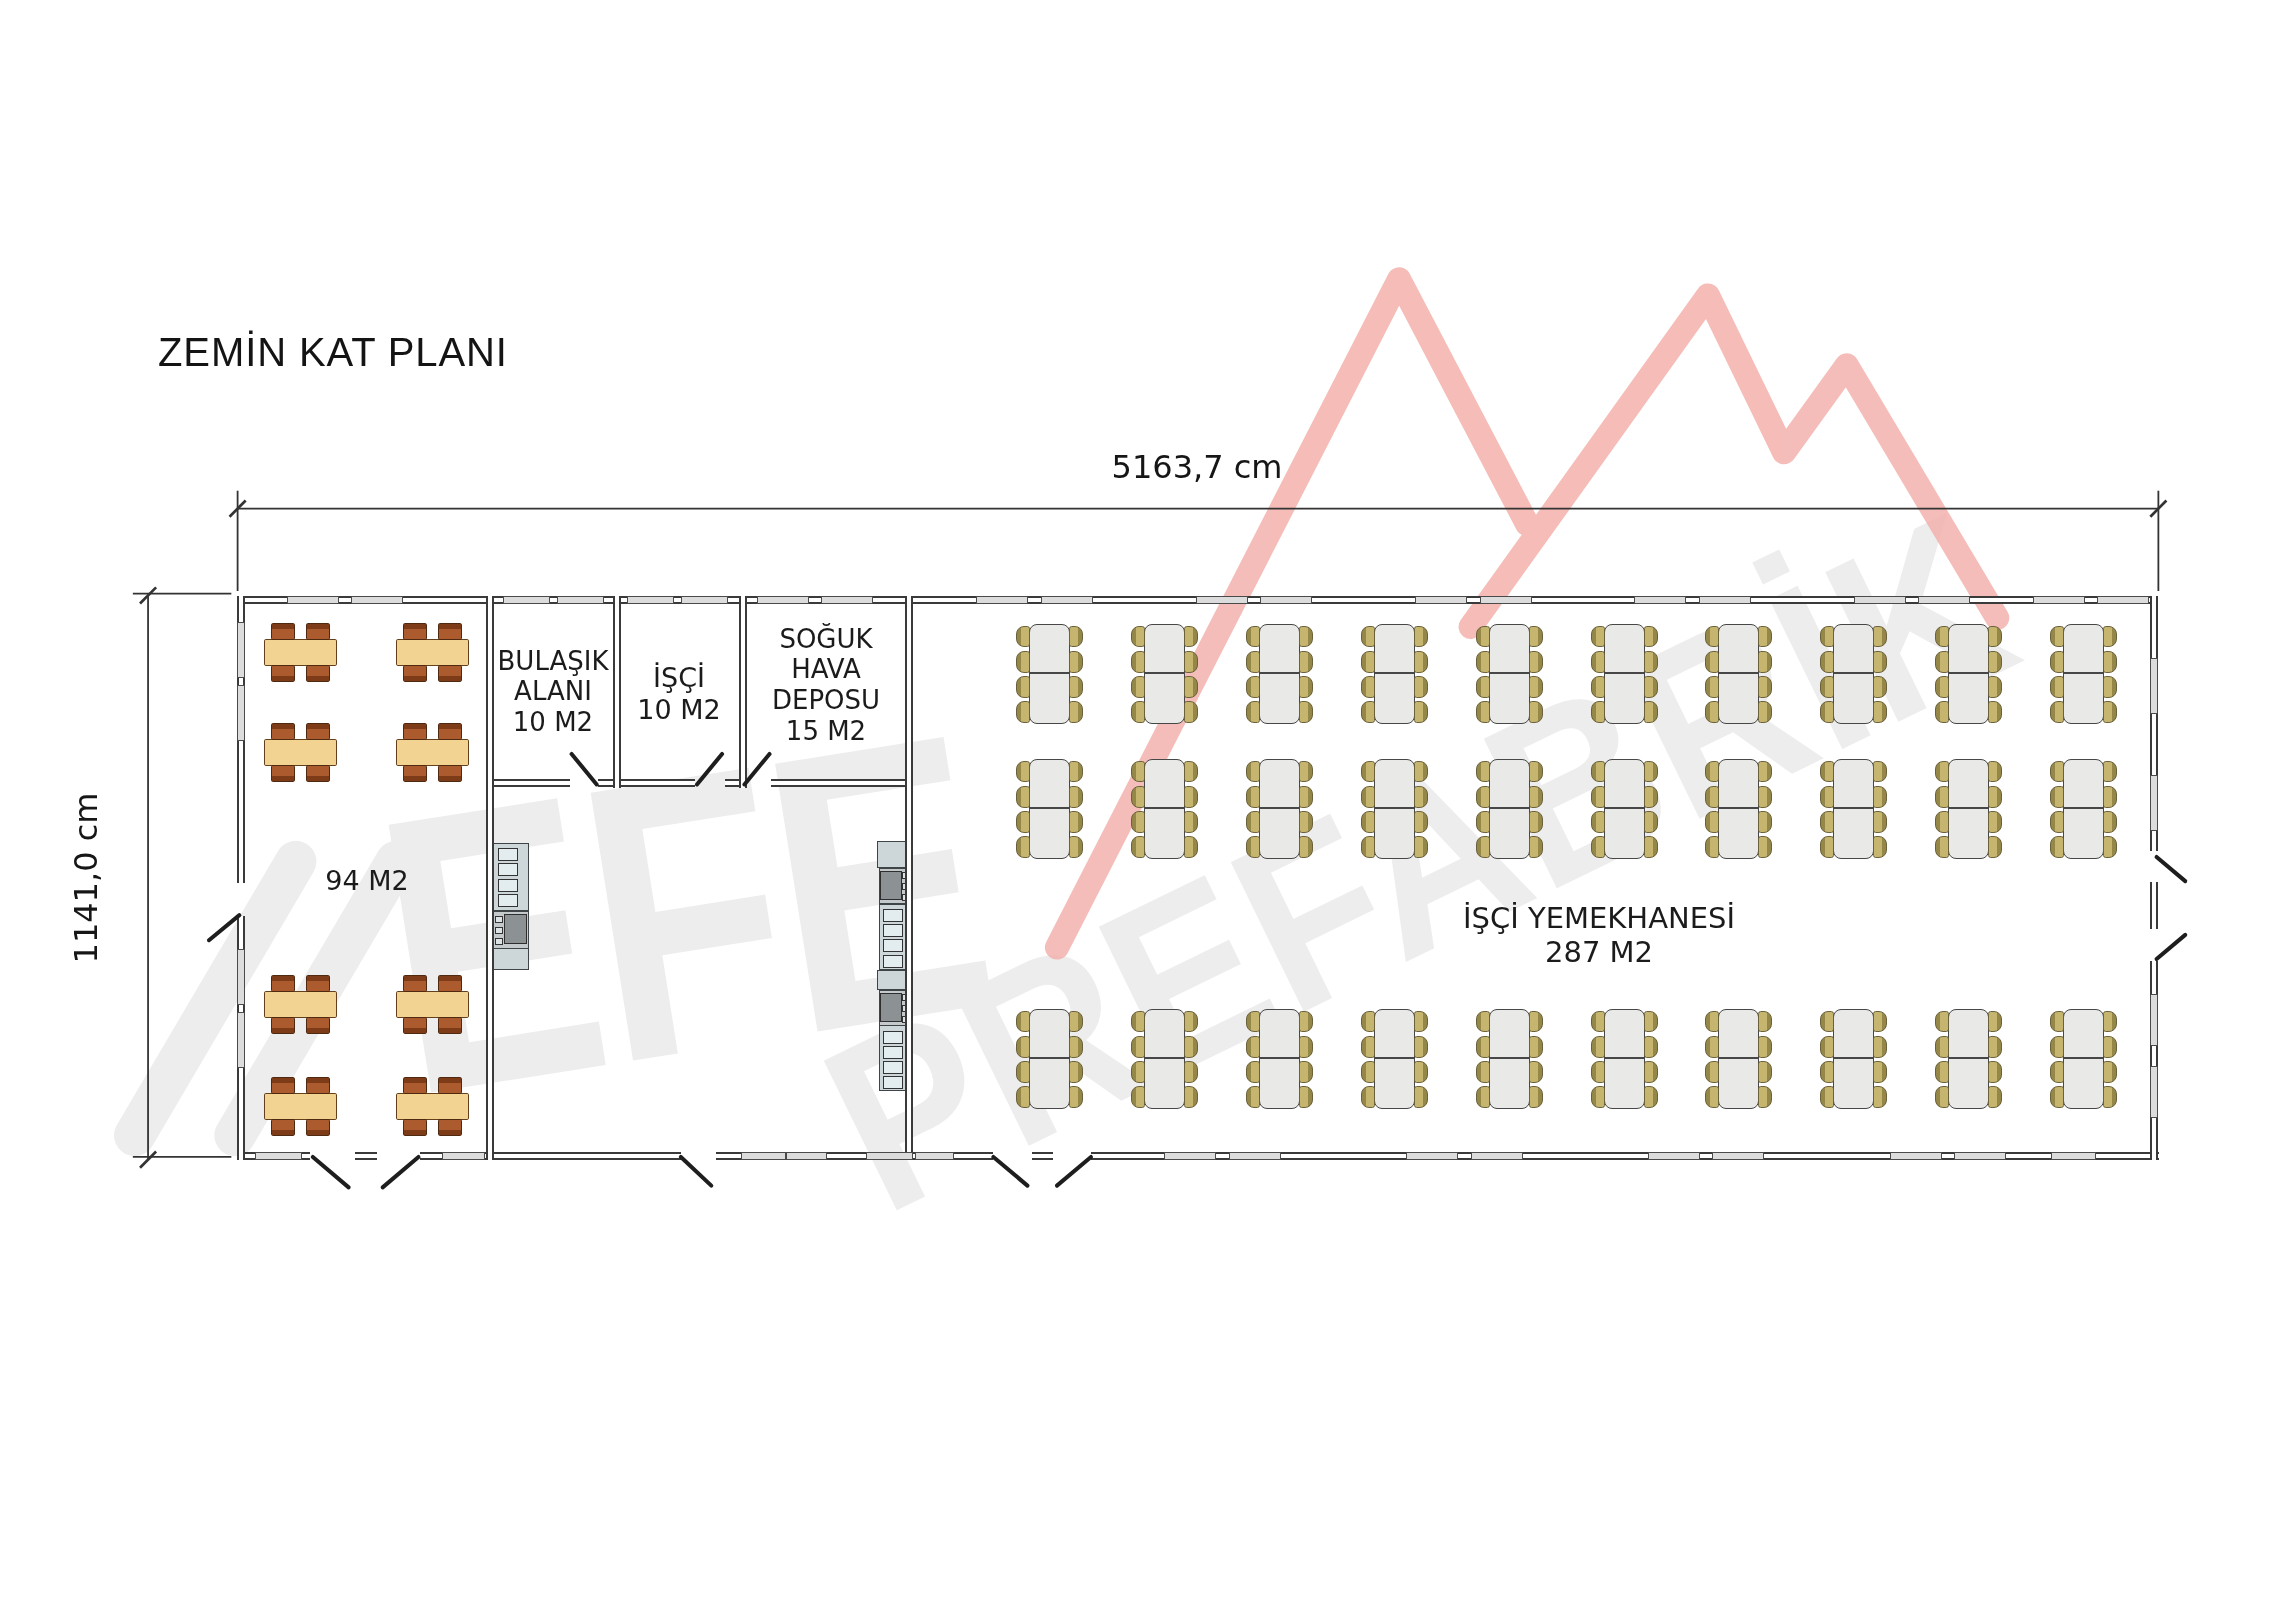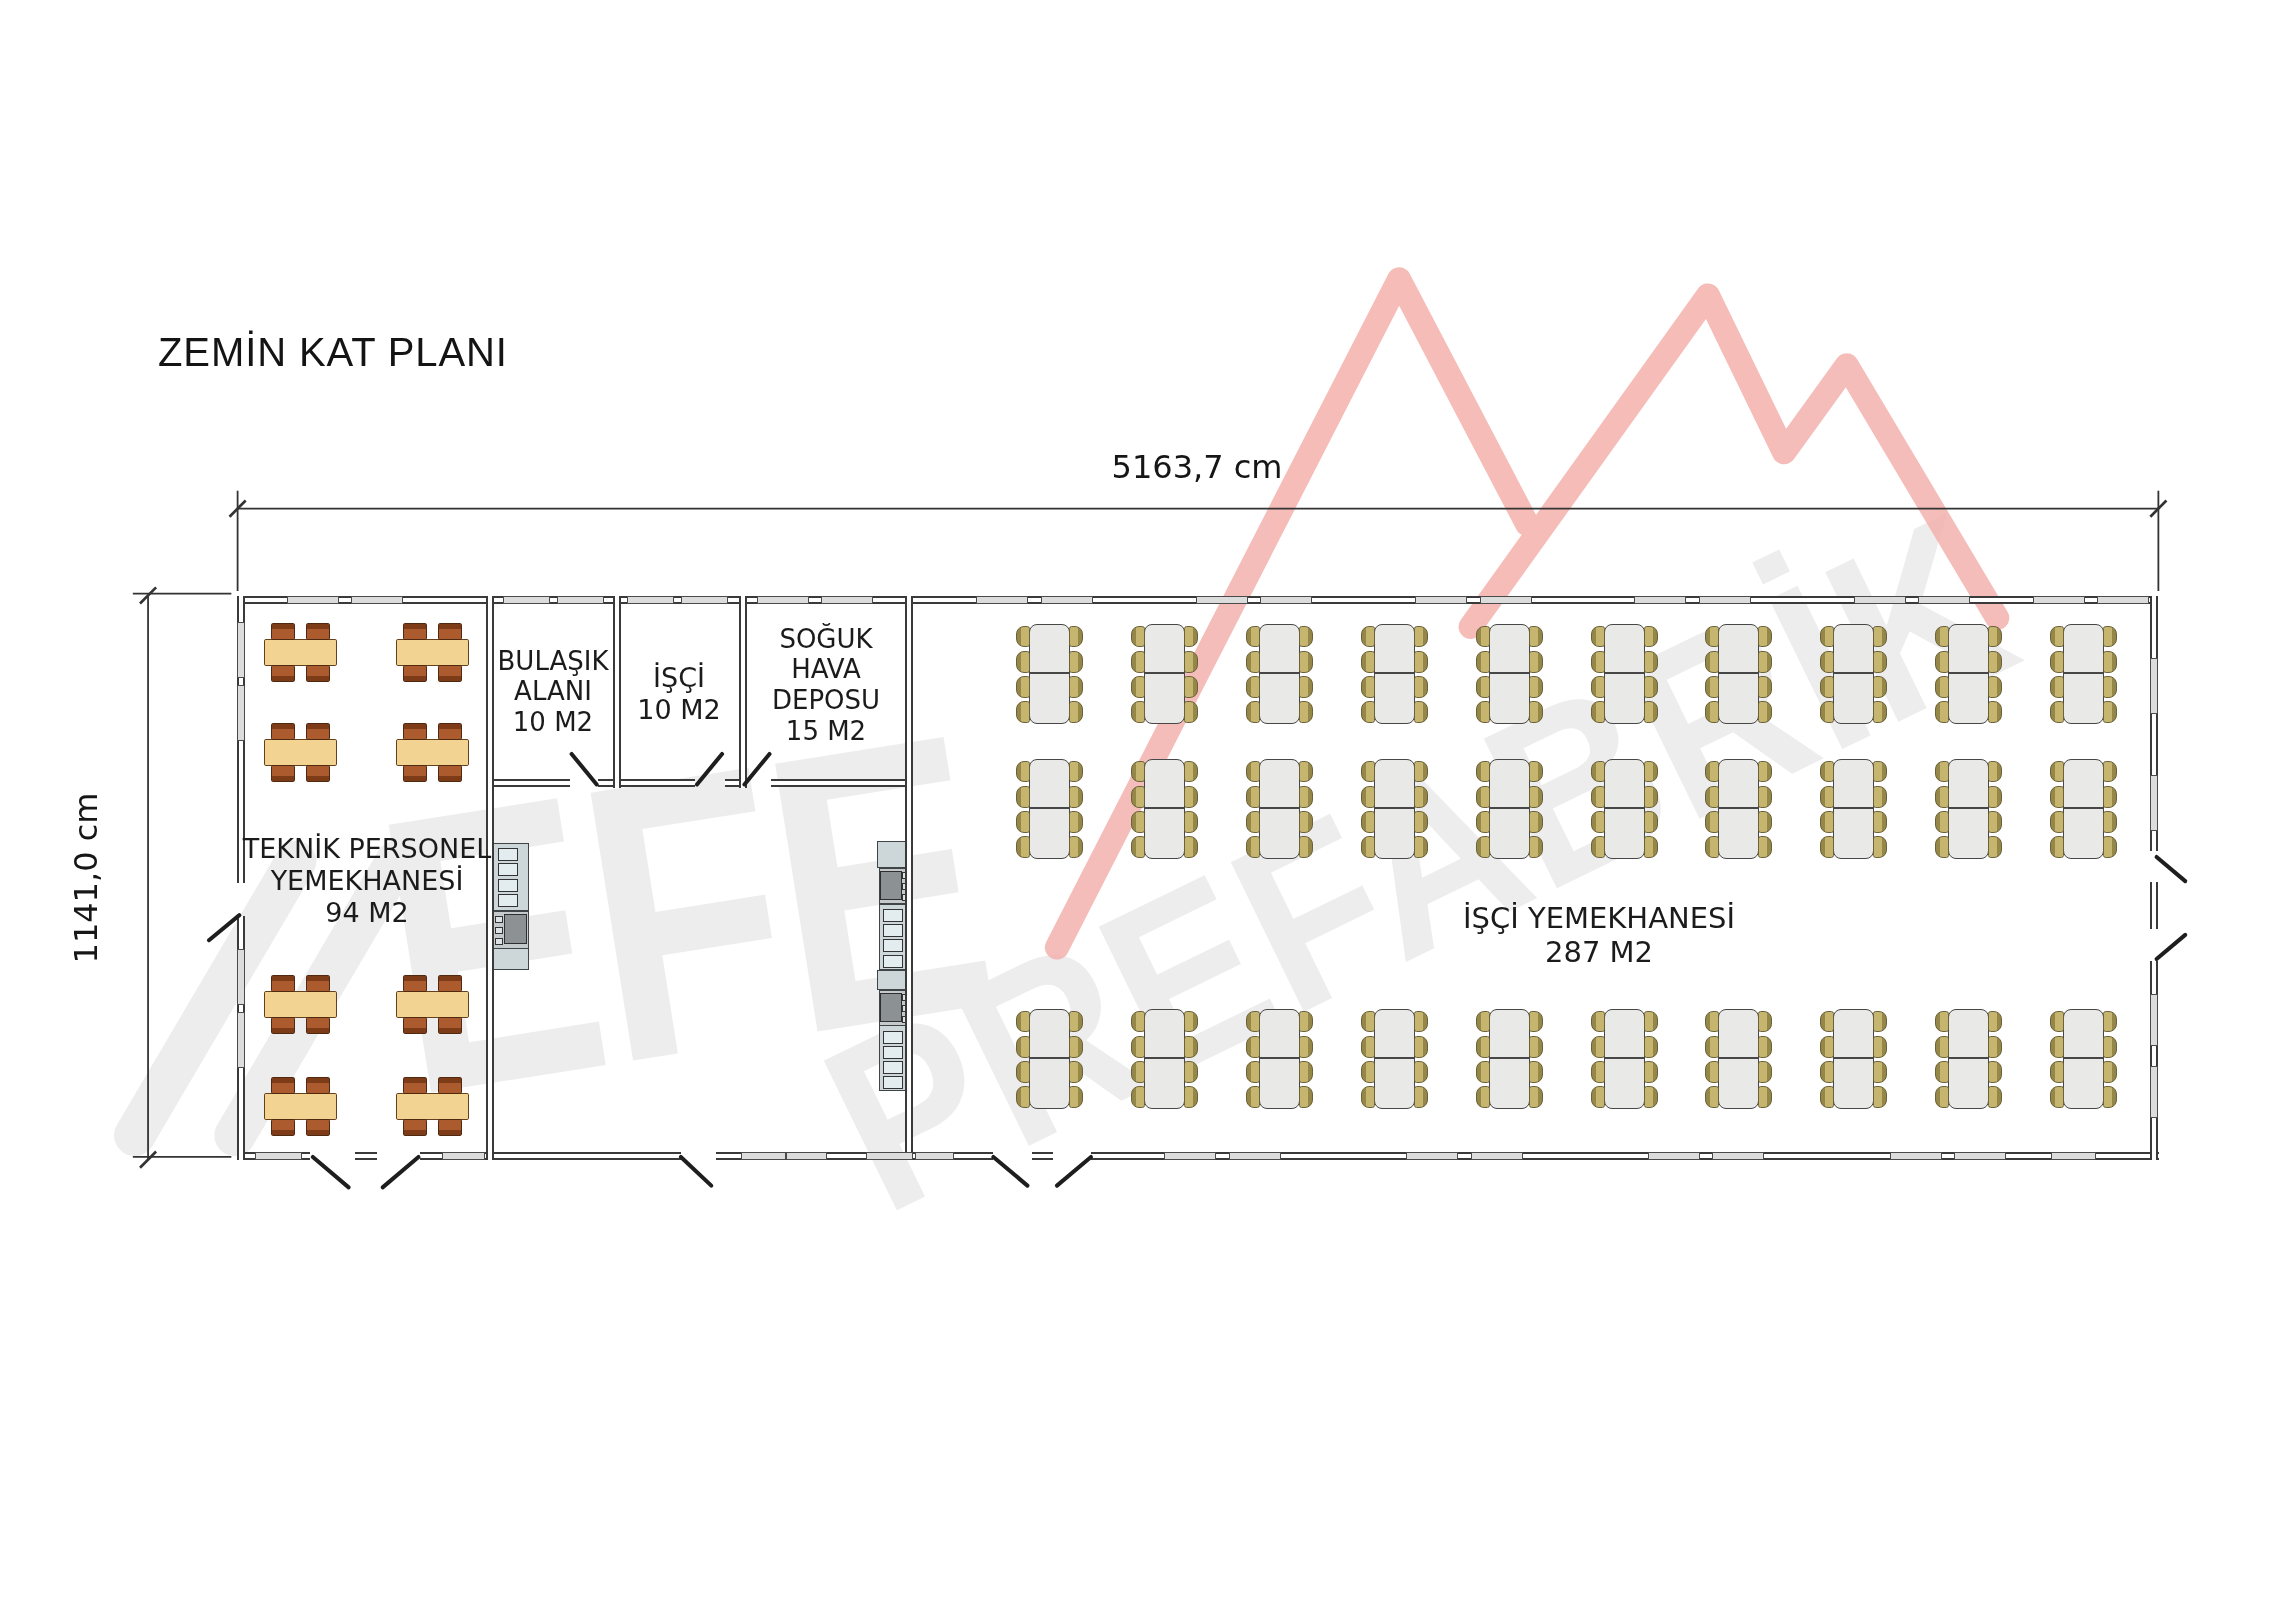--- a/index.html
+++ b/index.html
@@ -586,22 +586,20 @@
       <line x1="156" y1="674" x2="174" y2="656" stroke-width="3"></line>
       <line x1="156" y1="1304" x2="174" y2="1286" stroke-width="3"></line>
     </g>
   </svg>
 
   <div id="title">ZEMİN KAT PLANI</div>
   <div id="dim-w" class="dim">5163,7 cm</div>
   <div id="dim-h" class="dim">1141,0 cm</div>
 
   <div class="lbl" style="left:367px;top:881px;font-size:27px">
-    <span>TEKNİK PERSONEL
-YEMEKHANESİ</span>
     <span class="area">94 M2</span>
   </div>
   <div class="lbl" style="left:553px;top:692px;font-size:26px">
     <span>BULAŞIK
 ALANI</span>
     <span class="area">10 M2</span>
   </div>
   <div class="lbl" style="left:679px;top:694px;font-size:27px">
     <span>İŞÇİ</span>
     <span class="area">10 M2</span>

